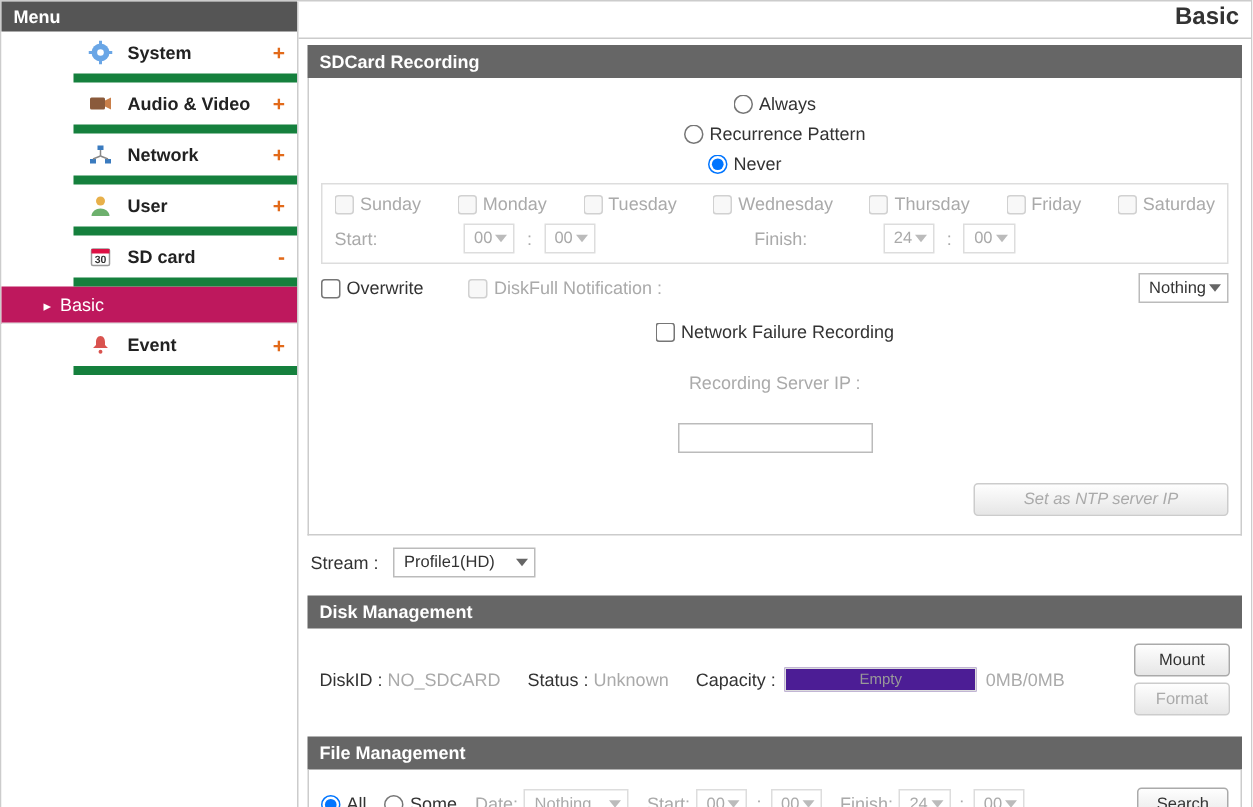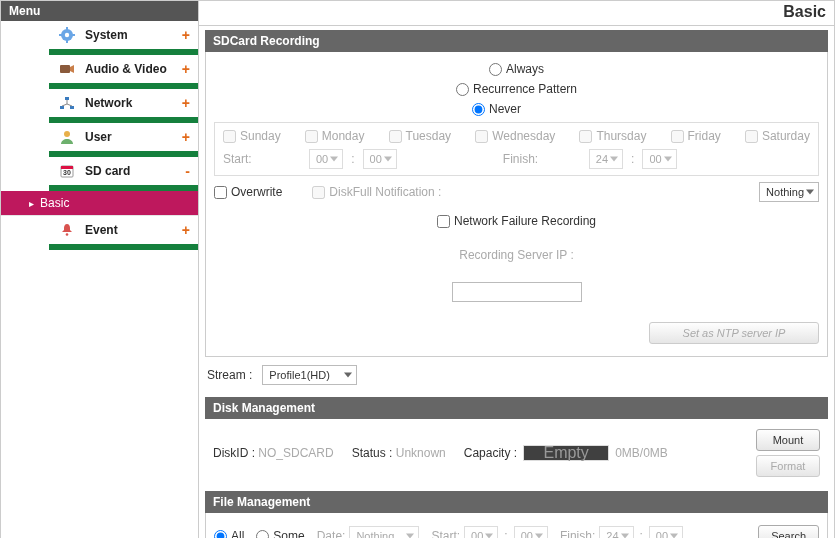--- a/index.html
+++ b/index.html
@@ -192,24 +192,24 @@
   .disk-right {
     margin-left: auto;
     display: flex;
     flex-direction: column;
     gap: 4px;
   }
   .cap-bar {
     display: inline-flex; align-items: center; gap: 6px;
   }
   .cap-prog {
-    width: 86px; height: 16px;
-    background: #404040; border: 1px solid #ddd;
+    width: 128px; height: 16px;
+    background: #4c1d95; border: 1px solid #ddd;
     display: inline-flex; align-items: center; justify-content: center;
-    font-size: 16px; color: #999;
+    font-size: 10px; color: #999;
   }
   
   .file-controls {
     display: flex;
     align-items: center;
     gap: 12px;
     padding: 6px 0;
   }
   .file-controls .group { display: inline-flex; align-items: center; gap: 4px; }
   .file-list {

